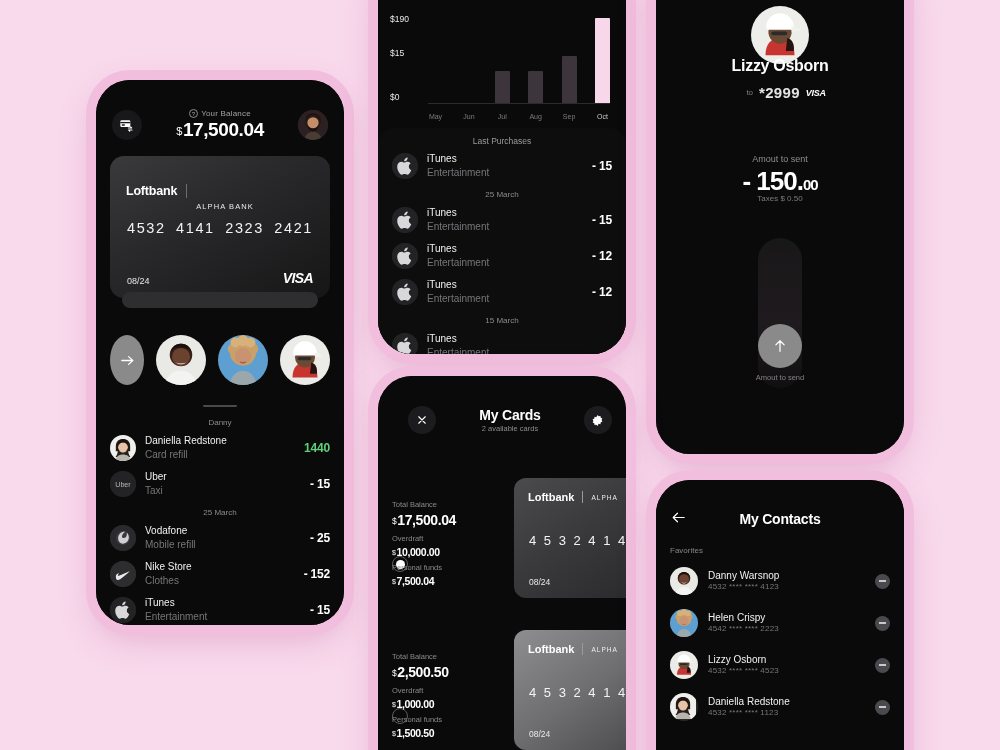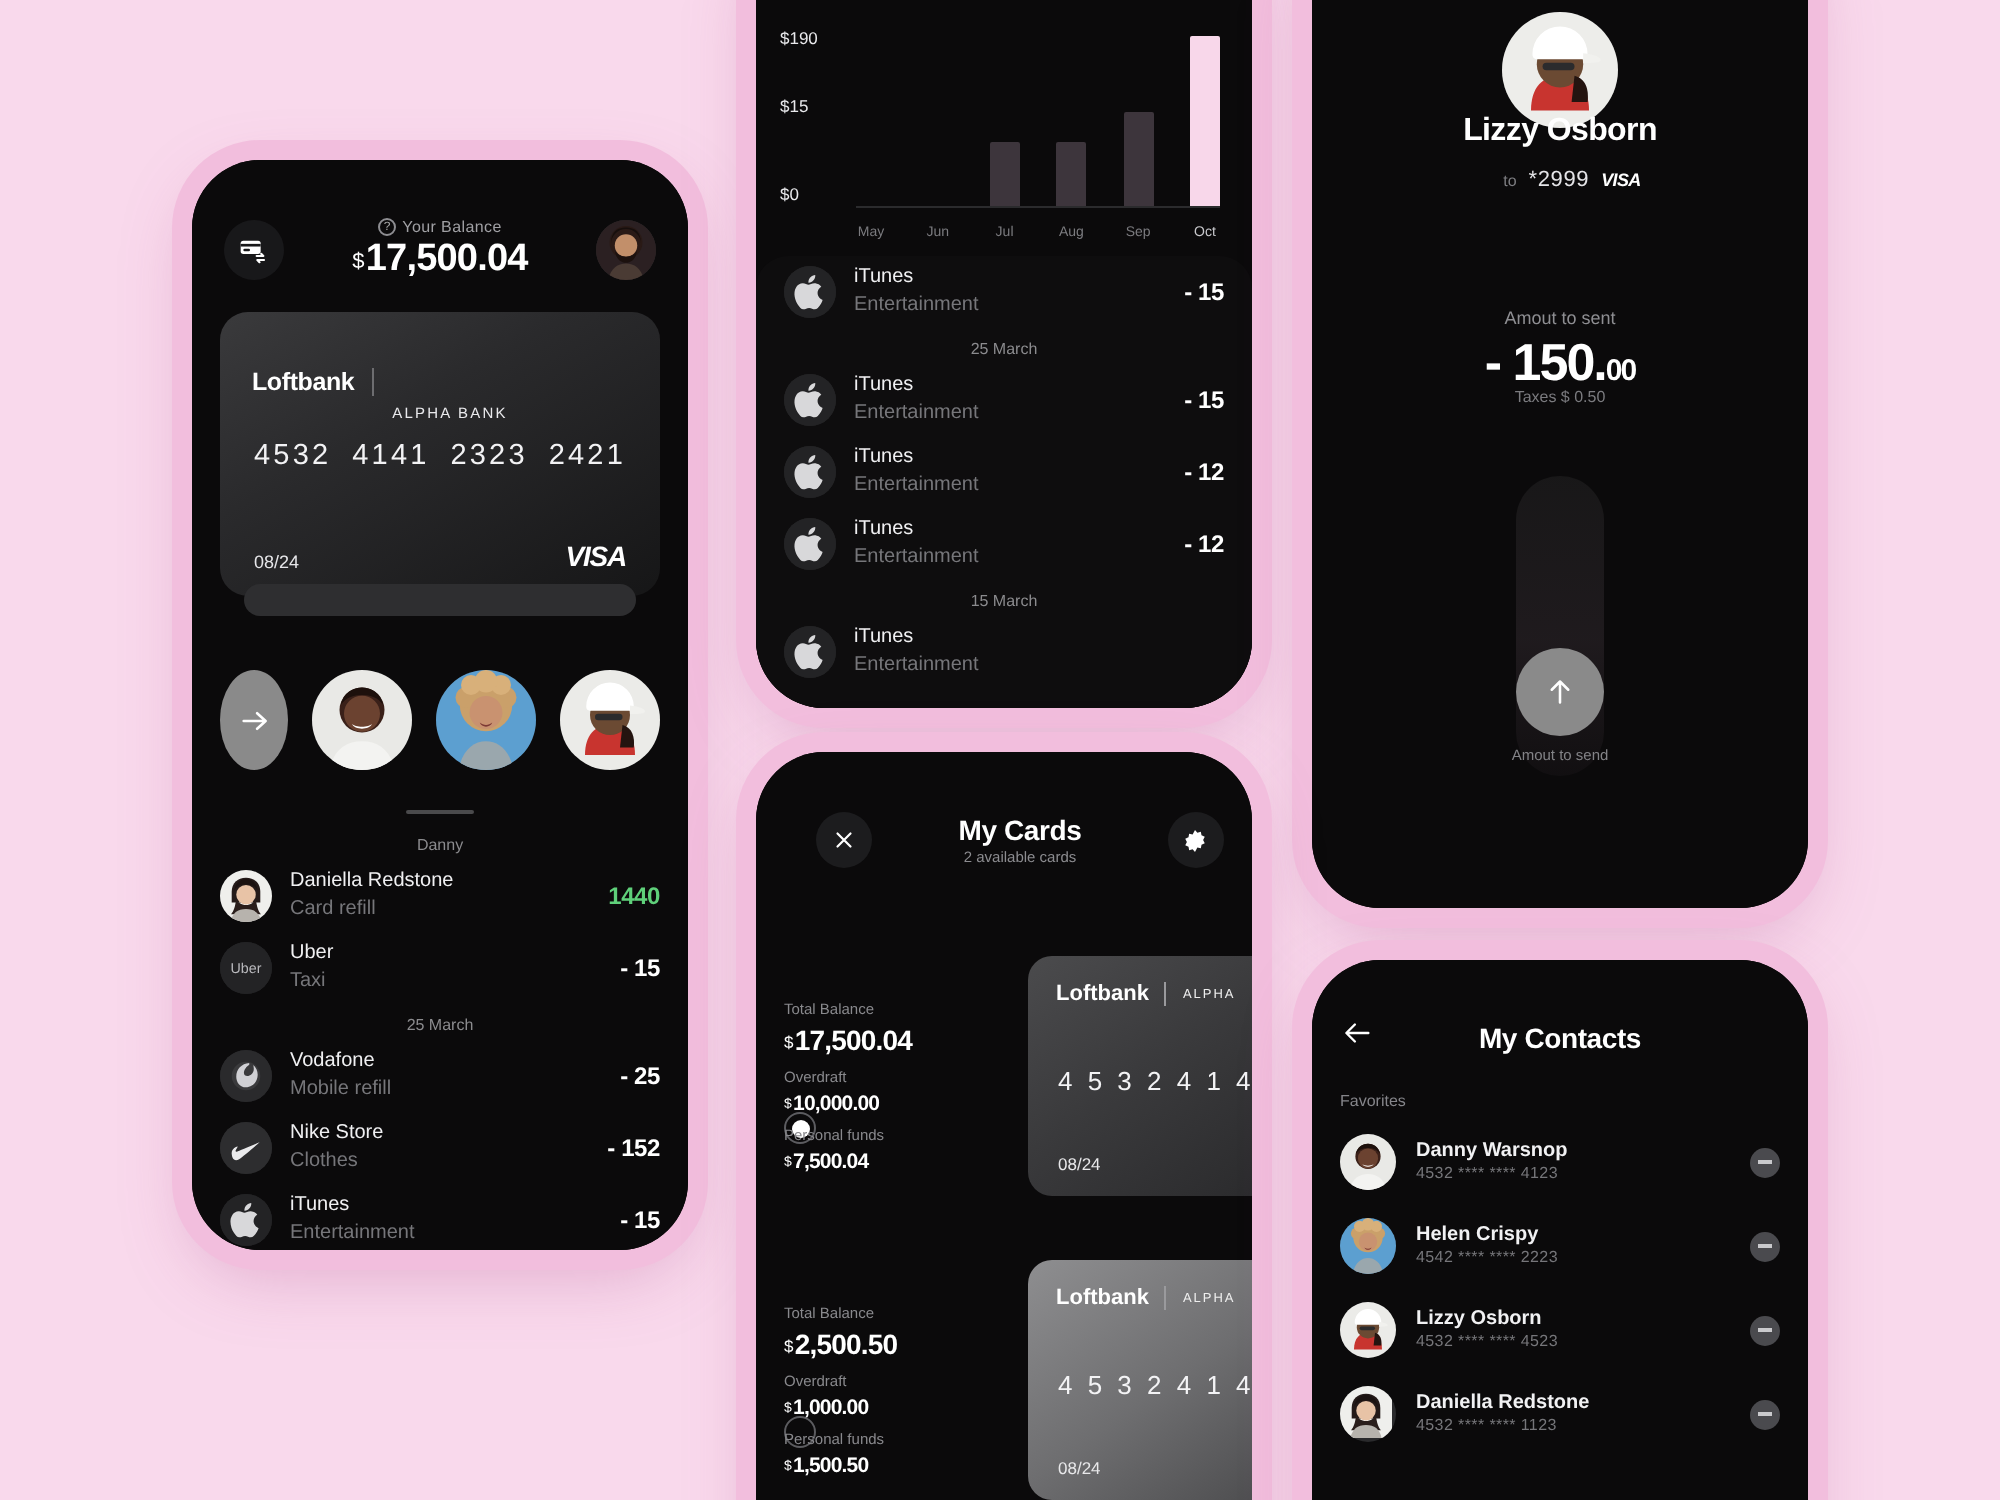--- a/index.html
+++ b/index.html
@@ -125,21 +125,21 @@
   }
   .sheet-title{ text-align:center; color:#9a9a9e; font-size:8.5px; padding:8px 0 2px; }
 
   
   .send-av{ position:absolute; left:50%; transform:translateX(-50%); top:48px; width:58px; height:58px; }
   .send-name{ position:absolute; left:0; right:0; top:99px; text-align:center;
               color:#fff; font-size:16px; font-weight:700; letter-spacing:-.3px; }
   .send-to{ position:absolute; left:0; right:0; top:126px; display:flex; align-items:center;
             justify-content:center; gap:6px; }
   .send-to .t{ color:#7d7d81; font-size:8px;padding-left:12px; }
-  .send-to .n{ color:#e4e4e7; font-size:11px; font-weight:400; letter-spacing:.3px; }
+  .send-to .n{ color:#e4e4e7; font-size:15px; font-weight:700; letter-spacing:.3px; }
   .send-to .v{ color:#fff; font-size:9px; font-weight:700; font-style:italic; letter-spacing:-.3px; }
 
   .amt-lab{ position:absolute; left:0; right:0; top:196px; text-align:center; color:#8e8e92; font-size:9px; }
   .amt-big{ position:absolute; left:0; right:0; top:208px; text-align:center;
             color:#fff; font-size:26px; font-weight:700; letter-spacing:-1px; }
   .amt-big .dec{ font-size:15px; }
   .amt-tax{ position:absolute; left:0; right:0; top:236px; text-align:center; color:#7b7b7f; font-size:8px; }
 
   .slide-track{
     position:absolute; left:50%; transform:translateX(-50%); top:280px;
@@ -187,21 +187,21 @@
 
   
   .ct-head{ position:absolute; left:0; right:0; top:26px; height:26px;
             display:flex; align-items:center; padding:0 14px; }
   .ct-title{ flex:1; text-align:center; color:#fff; font-size:14px; font-weight:700; letter-spacing:-.2px; }
   .ct-sec{ position:absolute; left:14px; top:66px; color:#85858a; font-size:8px; }
   .ct-list{ position:absolute; left:0; right:0; top:80px; bottom:0; }
   .ct-row{ display:flex; align-items:center; gap:10px; padding:7px 14px; }
   .ct-av{ width:28px; height:28px; }
   .ct-body{ flex:1; min-width:0; }
-  .ct-name{ color:#f1f1f3; font-size:10px; font-weight:700; line-height:1.3; }
+  .ct-name{ color:#f1f1f3; font-size:10px; font-weight:400; line-height:1.3; }
   .ct-num{ color:#76767a; font-size:8px; line-height:1.3; letter-spacing:.2px; }
   .ct-minus{ width:15px; height:15px; border-radius:50%; background:#4a4a4e;
              display:flex; align-items:center; justify-content:center; flex:0 0 auto; }
   .ct-minus i{ display:block; width:7px; height:1.5px; background:#c9c9cc; }
 </style>
 </head>
 <body>
 
 <div class="stage">
 
@@ -412,20 +412,21 @@
               <div class="xlab">May</div>
               <div class="xlab">Jun</div>
               <div class="xlab">Jul</div>
               <div class="xlab">Aug</div>
               <div class="xlab">Sep</div>
               <div class="xlab" style="color: rgb(201, 201, 205);">Oct</div>
             </div>
           </div>
       </div>
       <div class="sheet">
+        <div class="sheet-title">Last Purchases</div>
         <div id="stats-tx">
             <div class="tx">
               <div class="tx-ic">
                 <svg viewBox="0 0 24 24" style="width:26px;height:26px">
                   <rect width="24" height="24" fill="#232325"></rect>
                   <path d="M15.5 12.6c0-2 1.6-2.9 1.7-3-0.9-1.4-2.4-1.5-2.9-1.6-1.2-.1-2.4.7-3 .7-.6 0-1.6-.7-2.6-.7-1.3 0-2.6.8-3.2 2-1.4 2.4-.4 6 1 8 .7 1 1.5 2.1 2.5 2 1-.04 1.4-.64 2.6-.64 1.2 0 1.6.64 2.6.62 1.1-.02 1.8-1 2.5-2 .8-1.1 1.1-2.2 1.1-2.3-.03-.01-2.2-.85-2.3-3.1z" fill="#d8d8da"></path>
                   <path d="M13.6 6.6c.55-.66.92-1.6.82-2.5-.79.03-1.75.52-2.32 1.18-.5.58-.95 1.5-.83 2.4.88.07 1.78-.45 2.33-1.08z" fill="#d8d8da"></path>
                 </svg>
               </div>
               <div class="tx-body">

